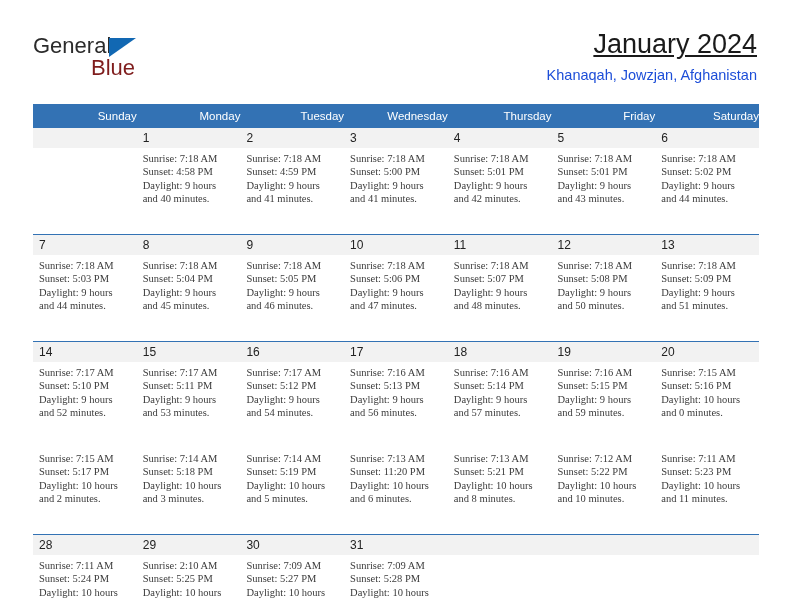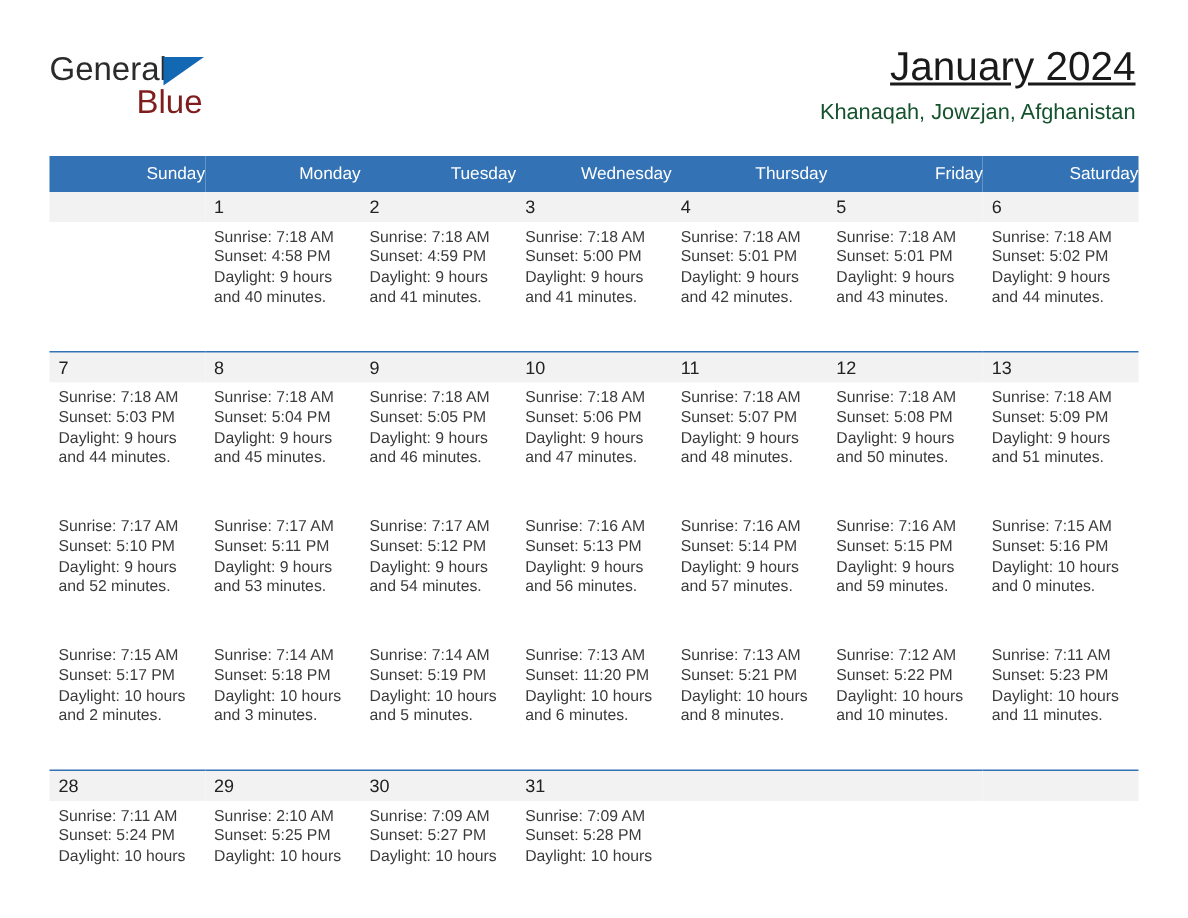--- a/index.html
+++ b/index.html
@@ -72,21 +72,21 @@
   .title {
     font-size: 27px;
     color: #1a1a1a;
     line-height: 32px;
     white-space: nowrap;
     text-decoration: underline;
   }
   .subtitle {
     margin-top: 6px;
     font-size: 14.5px;
-    color: #14532d;
+    color: #1d4ed8;
     line-height: 18px;
     white-space: nowrap;
   }
 
   
   .calendar {
     position: absolute;
     left: 33px;
     top: 104px;
     width: 726px;
@@ -122,20 +122,21 @@
     border-top: none;
   }
   td.dayinfo {
     font-size: 10.5px;
     color: #3b3b3b;
     padding: 4px 7px 10px 6px;
     vertical-align: top;
     line-height: 13.3px;
     height: 62px;
     background: #ffffff;
+    font-family: Liberation Serif, serif;
   }
   td.dayinfo .ln { display: block; white-space: nowrap; }
   td.empty { background: #ffffff; }
   td.empty-num { background: #f2f2f2; }
   tr.sep-row td {
     height: 10px;
     padding: 0;
     background: #ffffff;
   }
 </style>
@@ -295,20 +296,29 @@
           <tr class="sep-row">
             <td></td>
             <td></td>
             <td></td>
             <td></td>
             <td></td>
             <td></td>
             <td></td>
           </tr>
           <tr>
+            <td class="daynum">14</td>
+            <td class="daynum">15</td>
+            <td class="daynum">16</td>
+            <td class="daynum">17</td>
+            <td class="daynum">18</td>
+            <td class="daynum">19</td>
+            <td class="daynum">20</td>
+          </tr>
+          <tr>
             <td class="dayinfo">
               <span class="ln">Sunrise: 7:17 AM</span>
               <span class="ln">Sunset: 5:10 PM</span>
               <span class="ln">Daylight: 9 hours</span>
               <span class="ln">and 52 minutes.</span>
             </td>
             <td class="dayinfo">
               <span class="ln">Sunrise: 7:17 AM</span>
               <span class="ln">Sunset: 5:11 PM</span>
               <span class="ln">Daylight: 9 hours</span>

